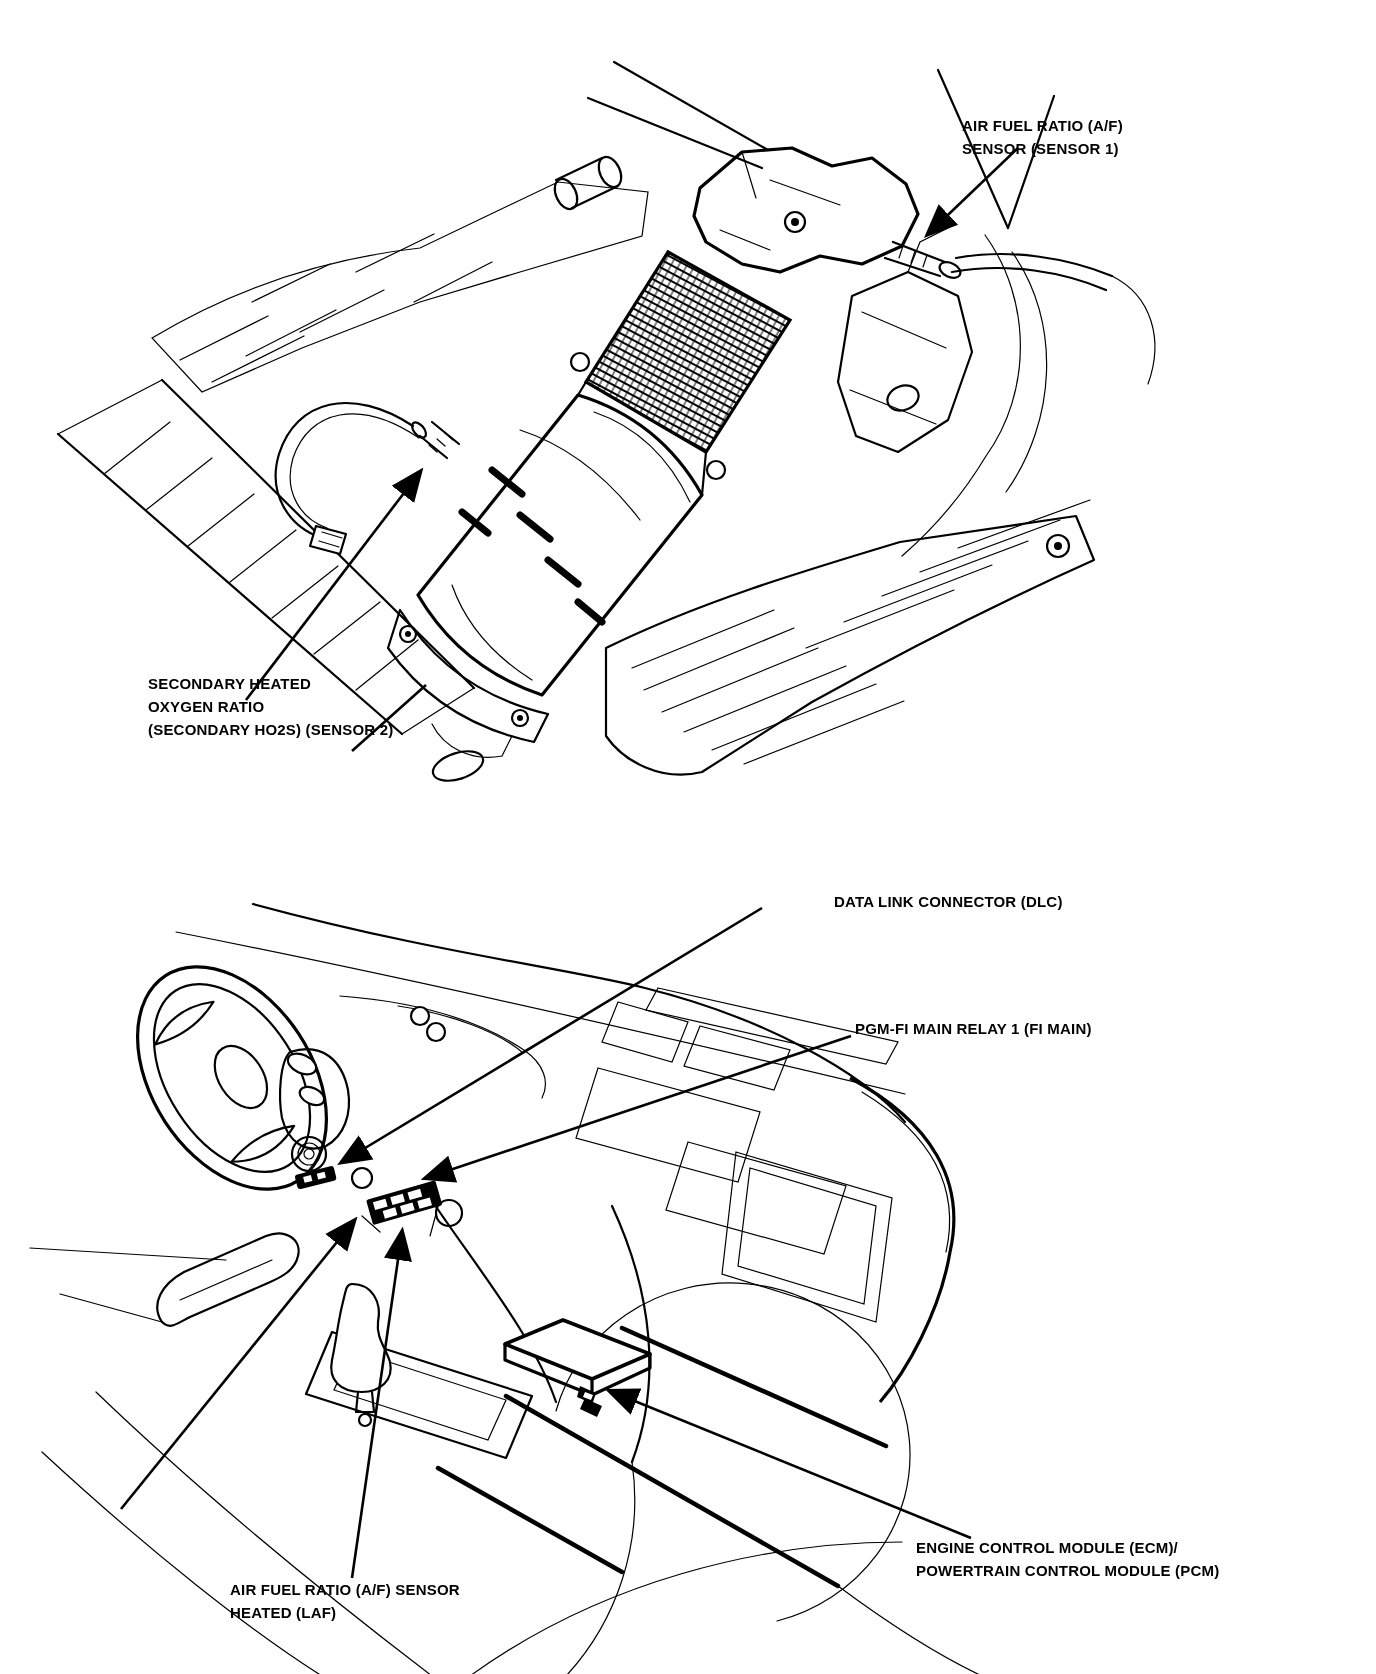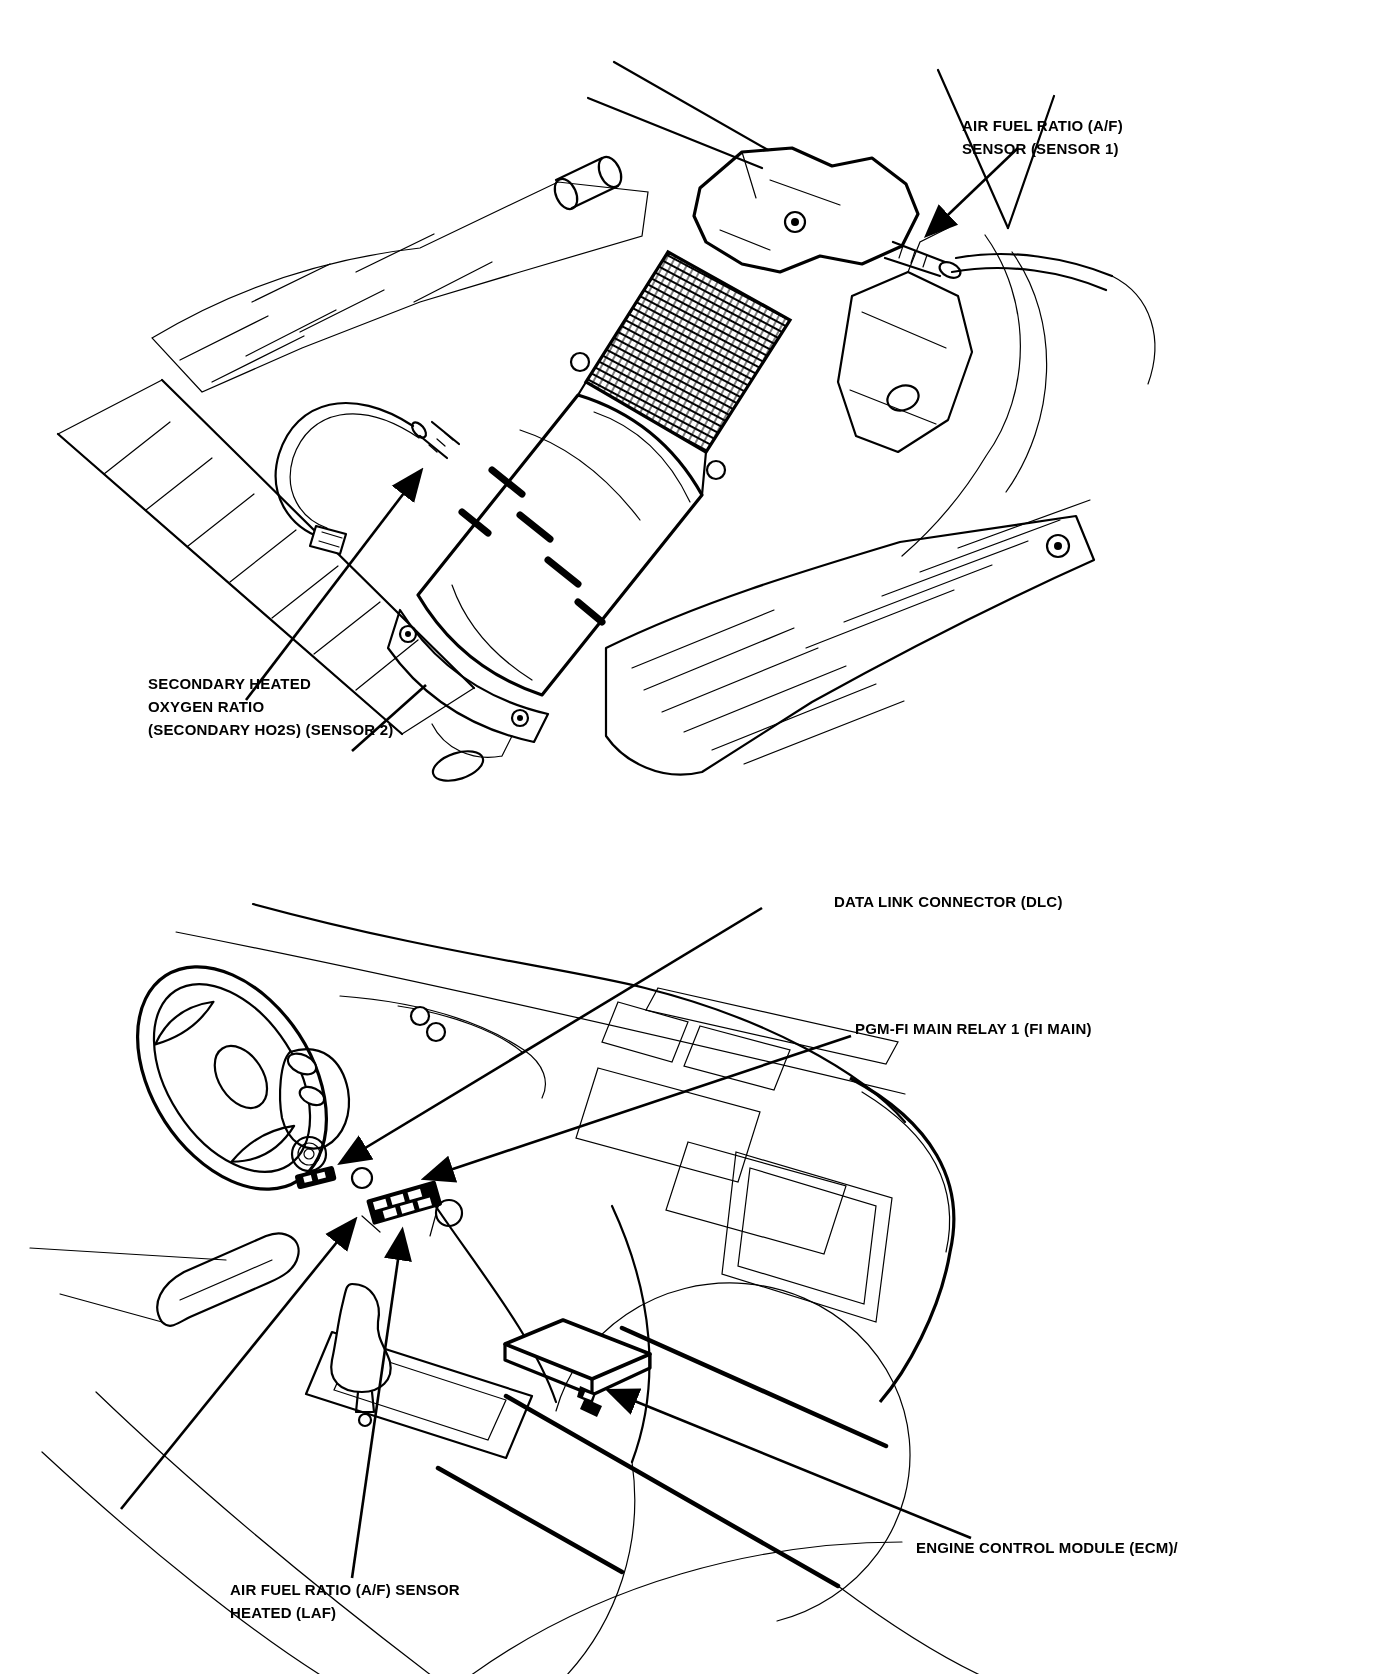--- a/index.html
+++ b/index.html
@@ -263,15 +263,16 @@
   </div>
 
 
   <div class="lbl" style="left:192px;top:1578px;margin-left:38px;">
     <span>AIR FUEL RATIO (A/F) SENSOR</span>
     <span>HEATED (LAF)</span>
   </div>
 
   <div class="lbl" style="left:916px;top:1536px;">
     <span>ENGINE CONTROL MODULE (ECM)/</span>
+    <span>POWERTRAIN CONTROL MODULE (PCM)</span>
   </div>
 
 </div>
 
 </body></html>

